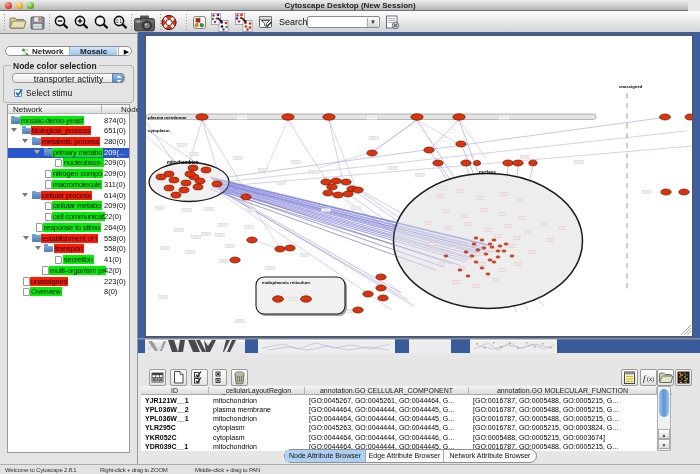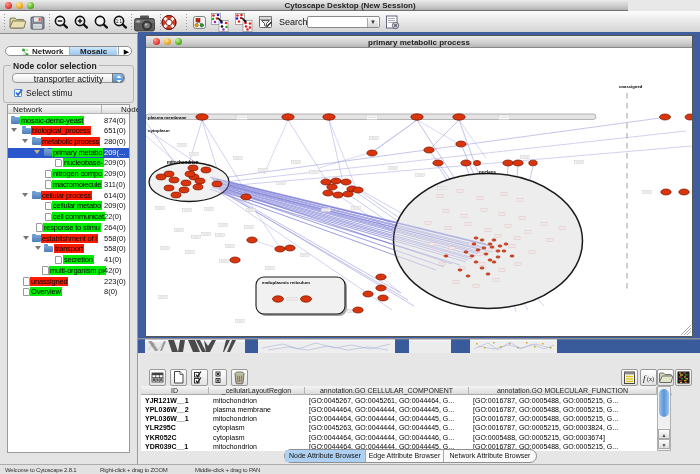--- a/index.html
+++ b/index.html
@@ -1,20 +1,20 @@
 <!DOCTYPE html>
 <html><head>
 <meta charset="utf-8">
 <style>
 * { margin:0; padding:0; box-sizing:border-box; }
 html,body { width:700px; height:474px; overflow:hidden; font-family:"Liberation Sans", sans-serif; }
 body { position:relative; background:#e8e8e8; }
 .abs { position:absolute; }
 
-#titlebar { left:0; top:0; width:628px; height:11px;
+#titlebar { left:0; top:0; width:688px; height:11px;
   background:linear-gradient(#ececec,#cfcfcf 55%,#b4b4b4);
   border-bottom:1px solid #6f6f6f; }
 #titlebar .tl { width:7px; height:7px; border-radius:50%; top:2px; }
 #title-text { width:700px; top:1px; text-align:center; font-size:8px; font-weight:bold; color:#222; }
 
 #toolbar { left:0; top:11px; width:700px; height:23px;
   background:linear-gradient(#fdfdfd,#e3e3e3 60%,#d2d2d2);
   border-bottom:1px solid #8e8e8e; }
 .vsep { top:3px; width:1px; height:16px; background:repeating-linear-gradient(#999 0 1px,transparent 1px 3px); }
 #searchlbl { font-size:9px; color:#111; top:6px; }
@@ -325,26 +325,20 @@
     <div class="trow" style="top:182.2px">
         <span class="doc" style="left:15px"></span>
         <span class="hl g" style="position:absolute;left:22px">Overview</span>
         <span class="num">8(0)</span>
       </div>
   </div>
 </div>
 
 <div class="abs" id="mdi">
   <div class="abs" id="netwin">
-    <div class="abs" id="nettitle">
-      <div class="abs tl" style="left:7px; background:radial-gradient(circle at 35% 30%, #ff9a90, #e33d30 60%, #b01c10);"></div>
-      <div class="abs tl" style="left:18px; background:radial-gradient(circle at 35% 30%, #ffe9a0, #f0a623 60%, #c07d00);"></div>
-      <div class="abs tl" style="left:29px; background:radial-gradient(circle at 35% 30%, #c8f0a0, #59b821 60%, #2e8000);"></div>
-      <span>primary metabolic process</span>
-    </div>
     <svg class="abs" id="canvas" style="left:0;top:12px" width="546" height="288" viewBox="0 0 546 288">
 <line x1="75" y1="130" x2="514" y2="70" stroke="#9090dd" stroke-width="0.7" opacity="0.75"></line>
 <line x1="78" y1="134" x2="540" y2="83" stroke="#9090dd" stroke-width="0.7" opacity="0.6"></line>
 <line x1="80" y1="138" x2="546" y2="98" stroke="#9090dd" stroke-width="0.7" opacity="0.6"></line>
 <line x1="0" y1="81" x2="100" y2="148" stroke="#9090dd" stroke-width="0.7" opacity="0.6"></line>
 <line x1="0" y1="74" x2="32" y2="120" stroke="#9090dd" stroke-width="0.7" opacity="0.6"></line>
 <line x1="0" y1="88" x2="60" y2="140" stroke="#9090dd" stroke-width="0.7" opacity="0.5"></line>
 <line x1="56" y1="72" x2="42" y2="119" stroke="#9090dd" stroke-width="0.7" opacity="0.6"></line>
 <line x1="56" y1="72" x2="72" y2="124" stroke="#9090dd" stroke-width="0.7" opacity="0.6"></line>
 <line x1="56" y1="72" x2="102" y2="147" stroke="#9090dd" stroke-width="0.7" opacity="0.6"></line>

